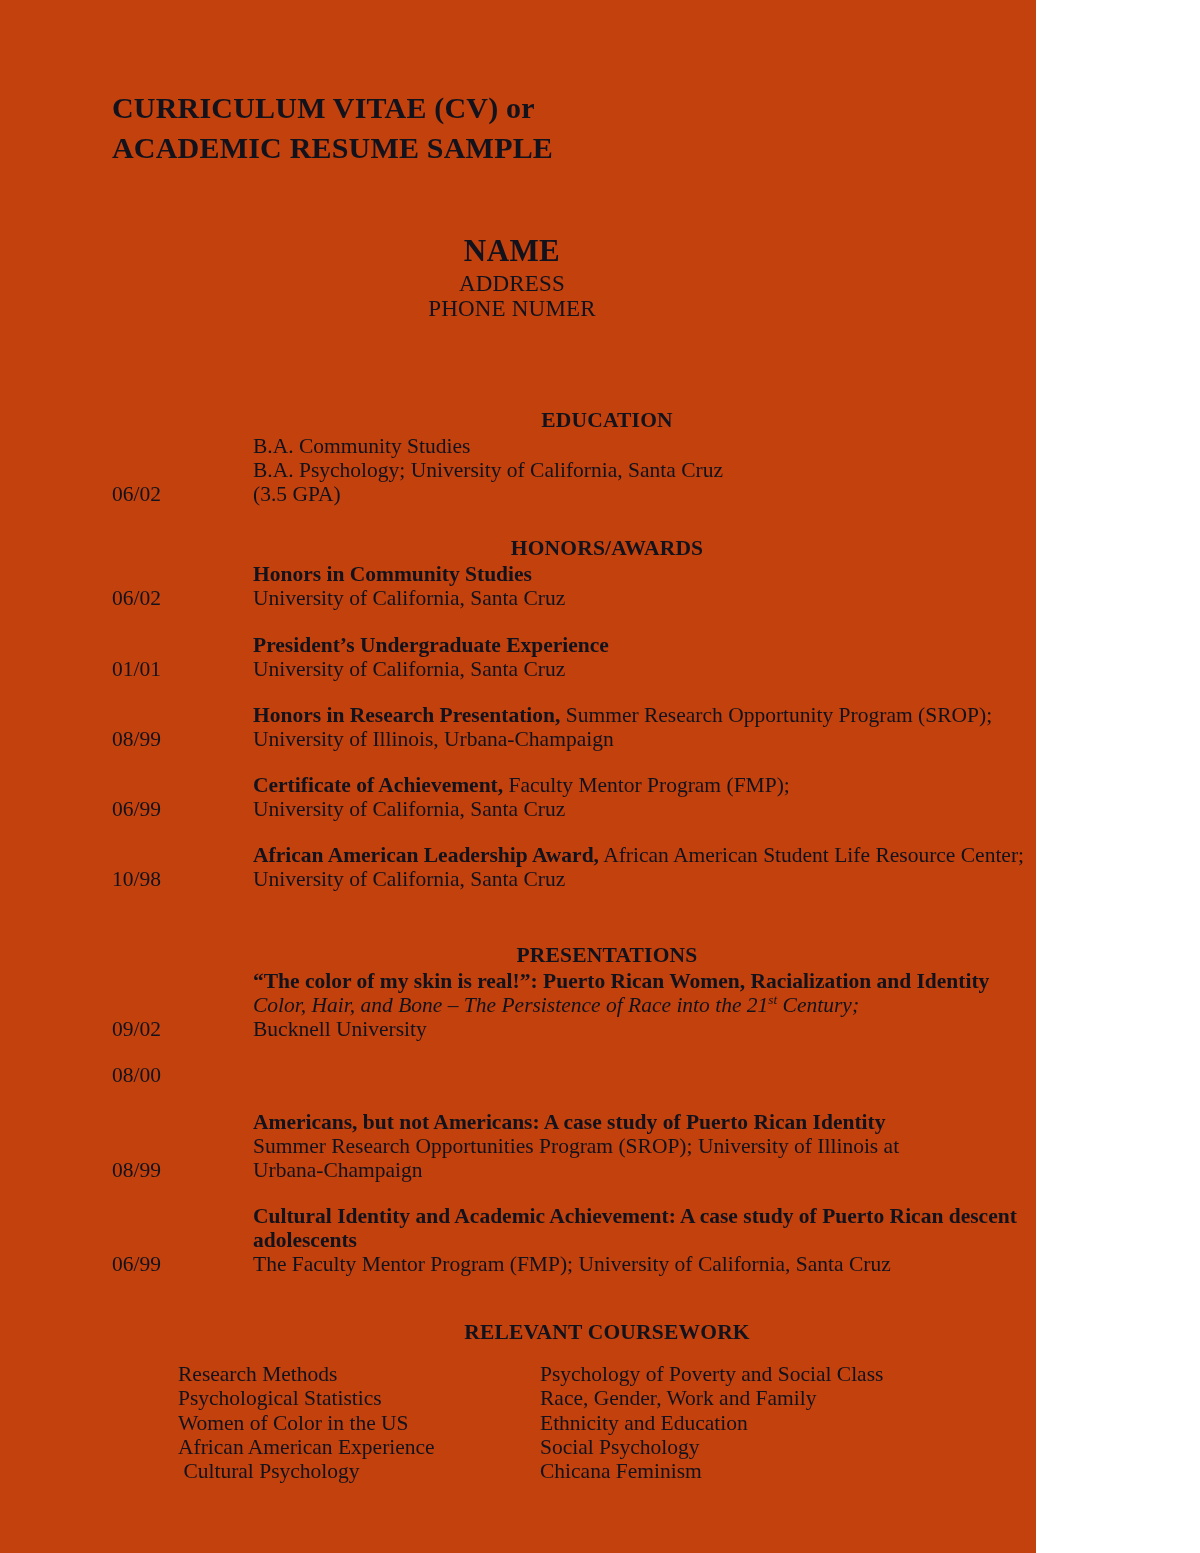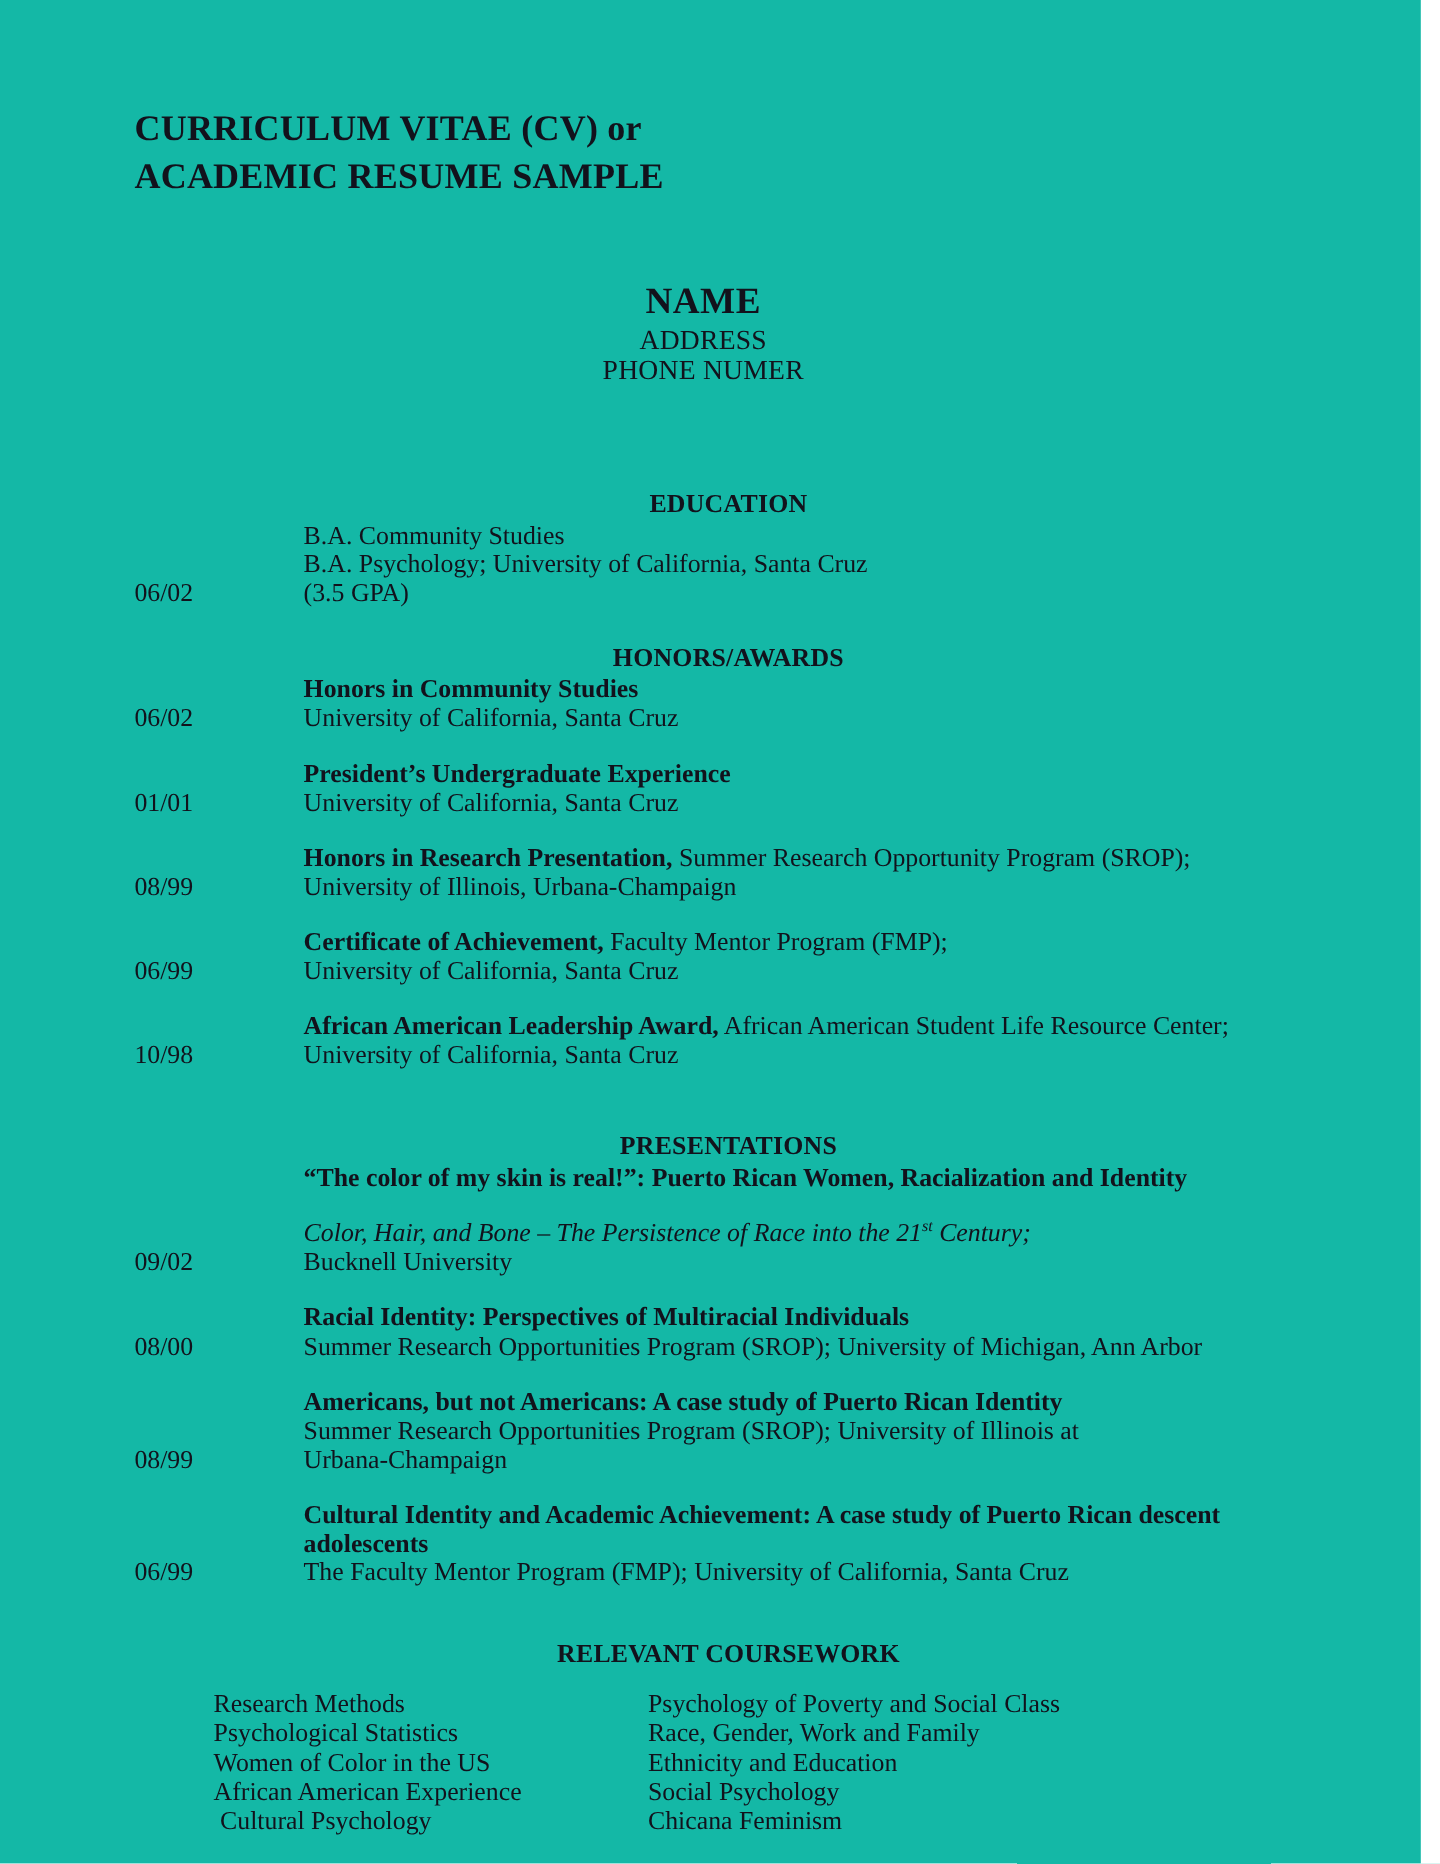--- a/index.html
+++ b/index.html
@@ -3,23 +3,23 @@
 <meta charset="utf-8">
 <title>CV Sample</title>
 <style>
   html, body {
     margin: 0;
     padding: 0;
     background: #ffffff;
   }
   .page {
     position: relative;
-    width: 1184px;
+    width: 1036px;
     height: 1553px;
-    background: #14b8a6;
+    background: #c2410c;
     font-family: "Liberation Serif", "DejaVu Serif", serif;
     color: #12121c;
     overflow: hidden;
     box-sizing: border-box;
   }
 
   
   .doc-title {
     position: absolute;
     left: 112px;
@@ -81,21 +81,21 @@
     font-size: 21.5px;
     line-height: 1.12;
   }
   .entry .content {
     flex: 1 1 auto;
     font-size: 21.5px;
     line-height: 1.12;
   }
   .entry .content .ln { display: block; }
   .bold { font-weight: bold; }
-  .ital { font-style: italic; margin-top: 22px; }
+  .ital { font-style: italic; }
   sup.sup {
     font-size: 0.62em;
     vertical-align: super;
     line-height: 0;
     font-style: italic;
   }
 
   .gap-sm { height: 22px; }
   .gap-md { height: 30px; }
   .gap-lg { height: 44px; }
@@ -209,24 +209,20 @@
         <div class="content">
           <span class="ln bold">“The color of my skin is real!”: Puerto Rican Women, Racialization and Identity</span>
           <span class="ln ital"><span>Color, Hair, and Bone – The Persistence of Race into the 21</span><sup class="sup">st</sup><span> Century;</span></span>
           <span class="ln">Bucknell University</span>
         </div>
       </div>
       <div class="gap-sm"></div>
 
       <div class="entry">
         <div class="date">08/00</div>
-        <div class="content">
-          <span class="ln bold">Racial Identity: Perspectives of Multiracial Individuals</span>
-          <span class="ln">Summer Research Opportunities Program (SROP); University of Michigan, Ann Arbor</span>
-        </div>
       </div>
       <div class="gap-sm"></div>
 
       <div class="entry">
         <div class="date">08/99</div>
         <div class="content">
           <span class="ln bold">Americans, but not Americans: A case study of Puerto Rican Identity</span>
           <span class="ln">Summer Research Opportunities Program (SROP); University of Illinois at</span>
           <span class="ln">Urbana-Champaign</span>
         </div>

